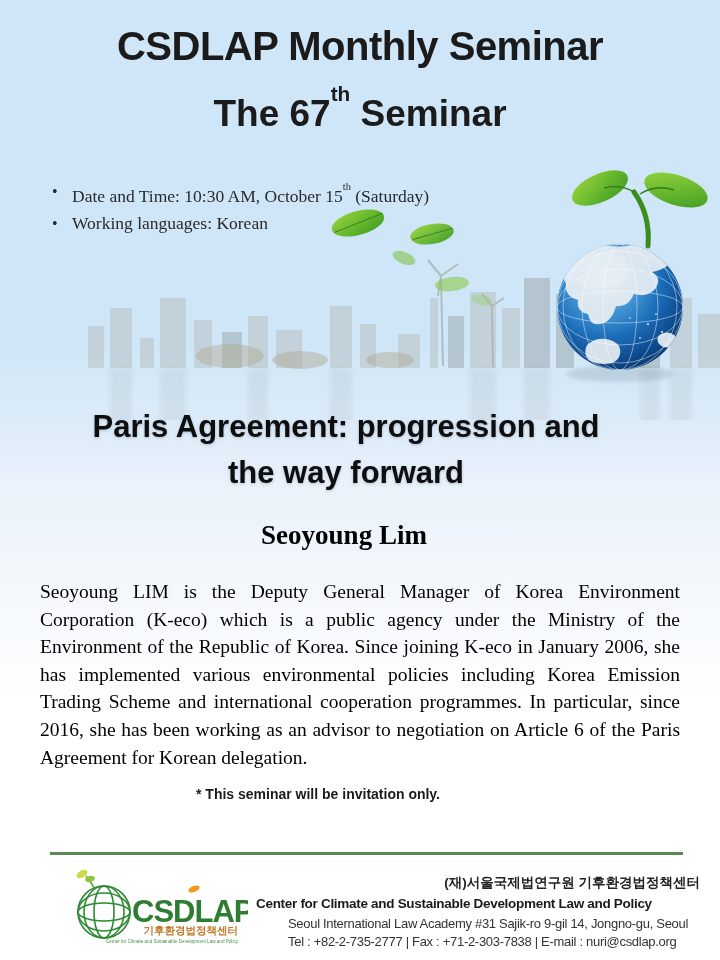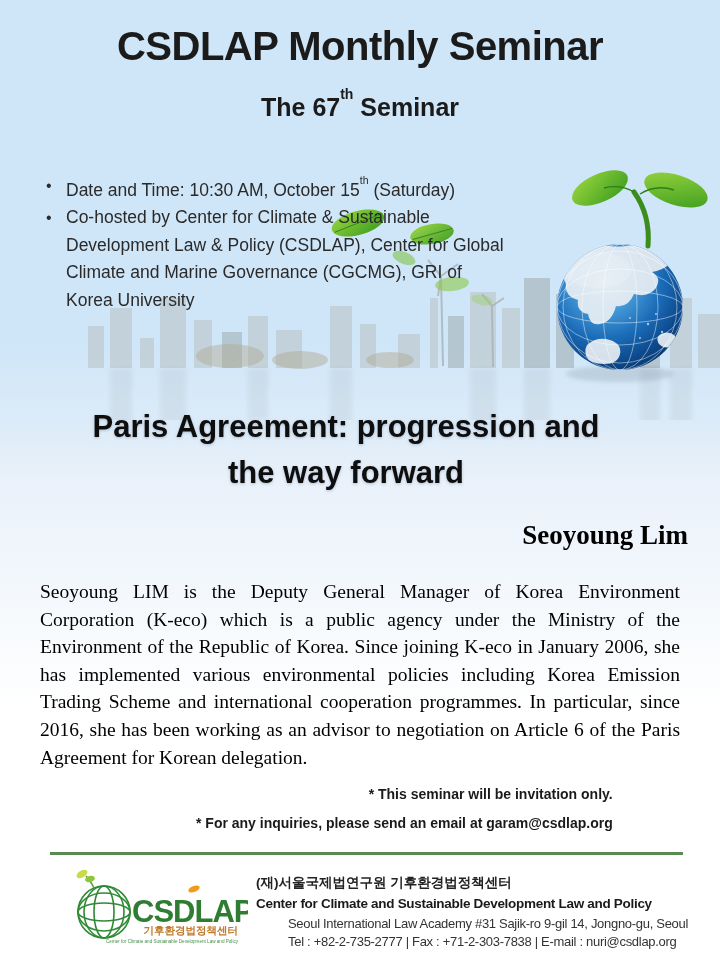--- a/index.html
+++ b/index.html
@@ -10,65 +10,65 @@
     overflow: hidden;
     background: linear-gradient(180deg,
       #cfe6f8 0%, #cfe6f8 36%, #dcebf8 44%,
       #e9f1fa 50%, #f4f8fc 62%, #ffffff 74%, #ffffff 100%);
     font-family: "Liberation Sans", "DejaVu Sans", sans-serif;
     color: #1c1c1c;
   }
   
   .header { position:absolute; top:24px; left:0; width:720px; text-align:center; }
   .title1 { font-size:40px; font-weight:bold; letter-spacing:-0.5px; color:#1b1b1b; }
-  .title2 { margin-top:24px; font-size:25px; font-weight:bold; color:#1b1b1b; }
+  .title2 { margin-top:24px; font-size:37px; font-weight:bold; color:#1b1b1b; }
   .sup    { font-size:56%; position:relative; top:-0.55em; font-weight:bold; }
   
   .details { position:absolute; top:170px; left:42px; width:470px; z-index:3; }
-  .details ul { list-style:none; margin:2px; padding:0; }
+  .details ul { list-style:none; margin:8px; padding:0;font-family:Liberation Serif, serif; }
   .details li {
     position:relative; padding-left:22px;
     font-size:17.5px; line-height:27.5px; color:#2a2a2a;
   }
   .details li::before {
     content:"\2022"; position:absolute; left:2px; top:0;
     font-size:16px; color:#2a2a2a;
   }
   .bsup { font-size:60%; position:relative; top:-0.45em; }
   
   .hero { position:absolute; top:148px; left:0; width:720px; height:272px; z-index:1; }
   
   .talk {
     position:absolute; top:404px; left:0; width:720px; z-index:3;
     text-align:center; transform:translateX(-14px);
     font-size:31px; font-weight:600; line-height:46px; color:#0e0e0e;
     text-shadow:0 1px 3px rgba(110,130,160,0.45);
   }
   
   .speaker {
-    position:absolute; top:520px; left:0; width:688px; text-align:right;
+    position:absolute; top:520px; left:0; width:688px; text-align:center;
     font-family:"Liberation Serif", "DejaVu Serif", serif;
     font-size:27px; font-weight:bold; color:#000;
   }
   .bio {
     position:absolute; top:578px; left:40px; width:640px;
     font-family:Liberation Serif, serif;
     font-size:19.5px; line-height:27.6px; color:#000;
     text-align:justify;
   }
   
   .notes { position:absolute; top:786px; left:196px; }
-  .note-line { font-size:14px; font-weight:bold; color:#1a1a1a;text-align:right; }
+  .note-line { font-size:14px; font-weight:bold; color:#1a1a1a; }
   .note-line + .note-line { margin-top:13px; }
   
   .rule { position:absolute; top:852px; left:50px; width:633px; height:3px; background:#5a8a52; }
   .footer { position:absolute; top:866px; left:70px; width:630px; display:flex; align-items:flex-start; }
   .logo-box { width:178px; flex:0 0 178px; }
   .f-text { margin-left:8px; width:460px; padding-top:8px; }
-  .f-kr { font-size:13.5px; font-weight:bold; color:#222; margin-bottom:4px; }
+  .f-kr { font-size:13.5px; font-weight:bold; color:#222; margin-bottom:4px;text-align:right; }
   .f-en { font-size:13.5px; font-weight:bold; color:#1a1a1a; letter-spacing:-0.3px; margin-bottom:4px; }
   .f-addr, .f-tel { font-size:13px; color:#333; letter-spacing:-0.3px; line-height:18px;margin-left:32px; }
 </style>
 </head>
 <body>
 
 <div class="page">
 
   <svg class="hero" viewBox="0 0 720 272">
     <defs>
@@ -201,35 +201,34 @@
   </svg>
 
   <div class="header">
     <div class="title1">CSDLAP Monthly Seminar</div>
     <div class="title2"><span>The 67</span><sup class="sup">th</sup><span> Seminar</span></div>
   </div>
 
   <div class="details">
     <ul>
       <li><span>Date and Time: 10:30 AM, October 15</span><sup class="bsup">th</sup><span> (Saturday)</span></li>
-      <li><span>Co-hosted by Center for Climate &amp; Sustainable Development Law &amp; Policy (CSDLAP), Center for Global Climate and Marine Governance (CGCMG), GRI of Korea University</span></li>
+      <li><span>Working languages: Korean</span></li>
     </ul>
   </div>
 
   <div class="talk">
     <div>Paris Agreement: progression and</div>
     <div>the way forward</div>
   </div>
 
   <div class="speaker">Seoyoung Lim</div>
   <div class="bio">Seoyoung LIM is the Deputy General Manager of Korea Environment Corporation (K-eco) which is a public agency under the Ministry of the Environment of the Republic of Korea. Since joining K-eco in January 2006, she has implemented various environmental policies including Korea Emission Trading Scheme and international cooperation programmes. In particular, since 2016, she has been working as an advisor to negotiation on Article 6 of the Paris Agreement for Korean delegation.</div>
 
   <div class="notes">
     <div class="note-line">* This seminar will be invitation only.</div>
-    <div class="note-line">* For any inquiries, please send an email at garam@csdlap.org</div>
   </div>
 
   <div class="rule"></div>
   <div class="footer">
     <div class="logo-box">
       <svg width="178" height="82" viewBox="0 0 178 82">
         <g stroke="#2f8a35" fill="none" stroke-width="1.6">
           <circle cx="34" cy="46" r="26"></circle>
           <ellipse cx="34" cy="46" rx="10" ry="26"></ellipse>
           <ellipse cx="34" cy="46" rx="20" ry="26"></ellipse>

